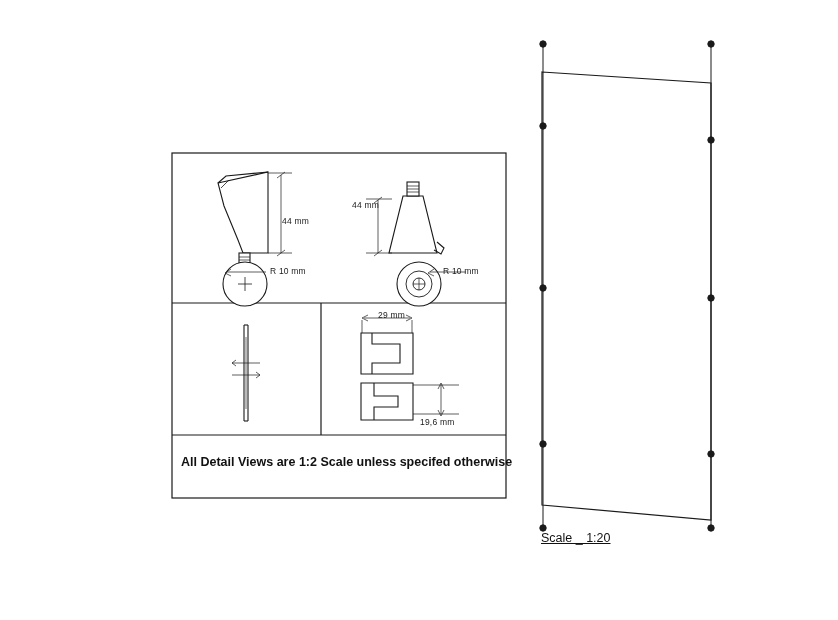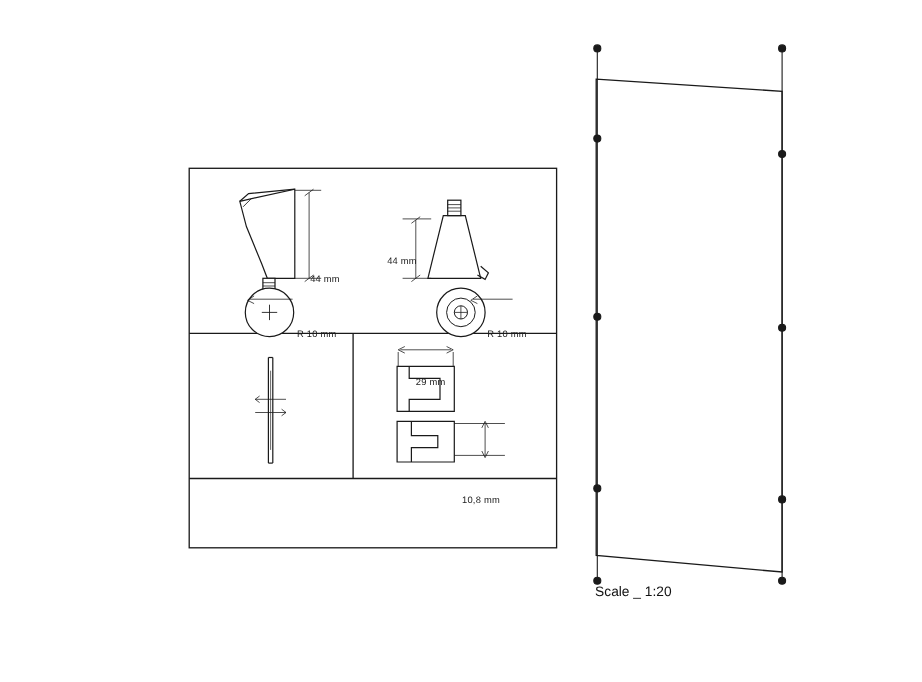--- a/index.html
+++ b/index.html
@@ -31,21 +31,20 @@
   }
   .txt {
     position: absolute;
     white-space: nowrap;
     font-family: "Liberation Sans", sans-serif;
     color: #1a1a1a;
   }
   .dim-text {
     font-size: 8.5px;
     letter-spacing: 0.2px;
-    margin-top: 32px;
   }
   .note-text {
     font-size: 12.5px;
     font-weight: bold;
     color: #111111;
   }
   .scale-text {
     font-size: 12.5px;
     color: #111111;
   }
@@ -193,18 +192,19 @@
   <div class="txt dim-text" style="left:282px; top:216px;">44 mm</div>
 
   <div class="txt dim-text" style="left:270px; top:266px;">R 10 mm</div>
 
   <div class="txt dim-text" style="left:352px; top:200px;">44 mm</div>
 
   <div class="txt dim-text" style="left:443px; top:266px;">R 10 mm</div>
 
   <div class="txt dim-text" style="left:378px; top:310px;">29 mm</div>
 
-  <div class="txt dim-text" style="left:420px; top:417px;">10,8 mm</div>
-
-
-  <div class="txt scale-text" style="left:541px; top:531px;">Scale _ 1:20</div>
+  <div class="txt dim-text" style="left:420px; top:417px;">19,6 mm</div>
+
+  <div class="txt note-text" style="left:181px; top:455px;">All Detail Views are 1:2 Scale unless specifed otherwise</div>
+
+  <div class="txt scale-text" style="left:541px; top:531px;text-decoration:underline;">Scale _ 1:20</div>
 
 </div>
 
 </body></html>

